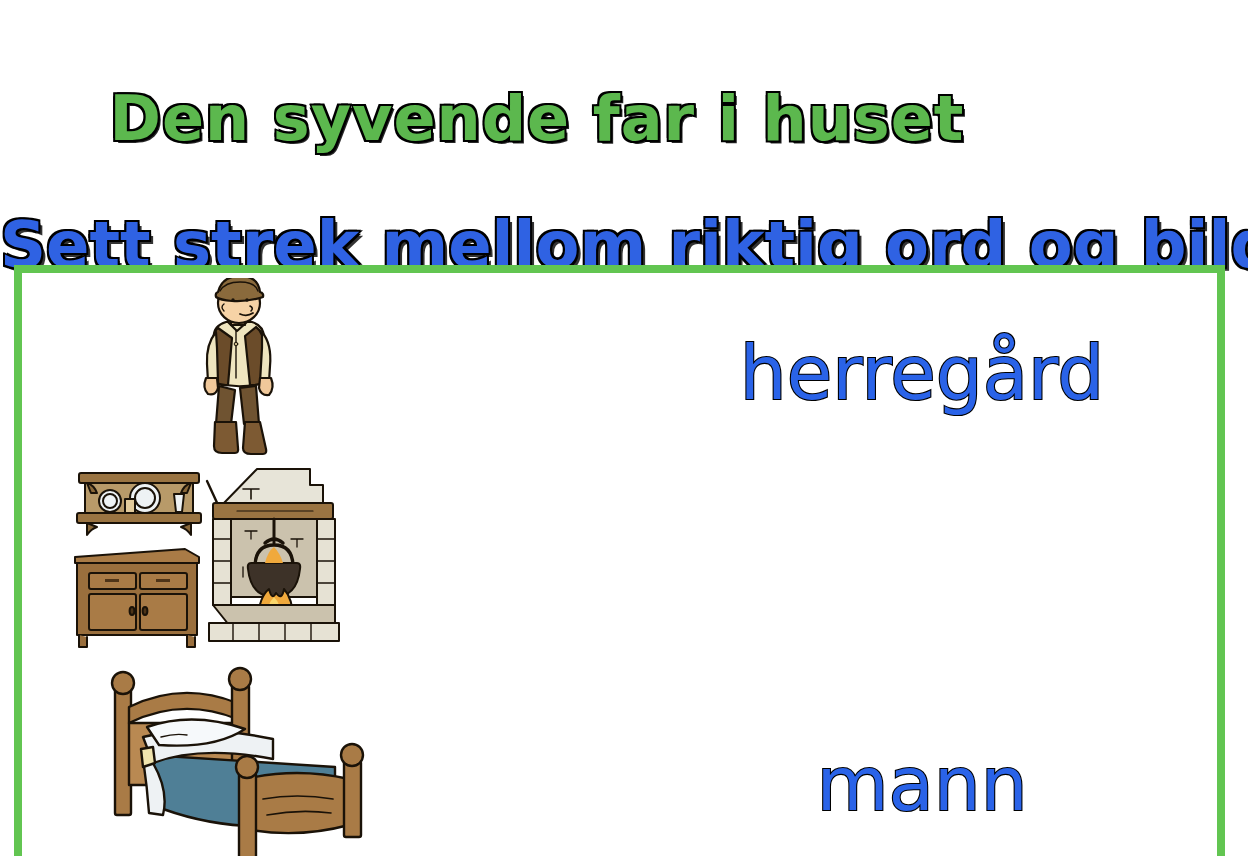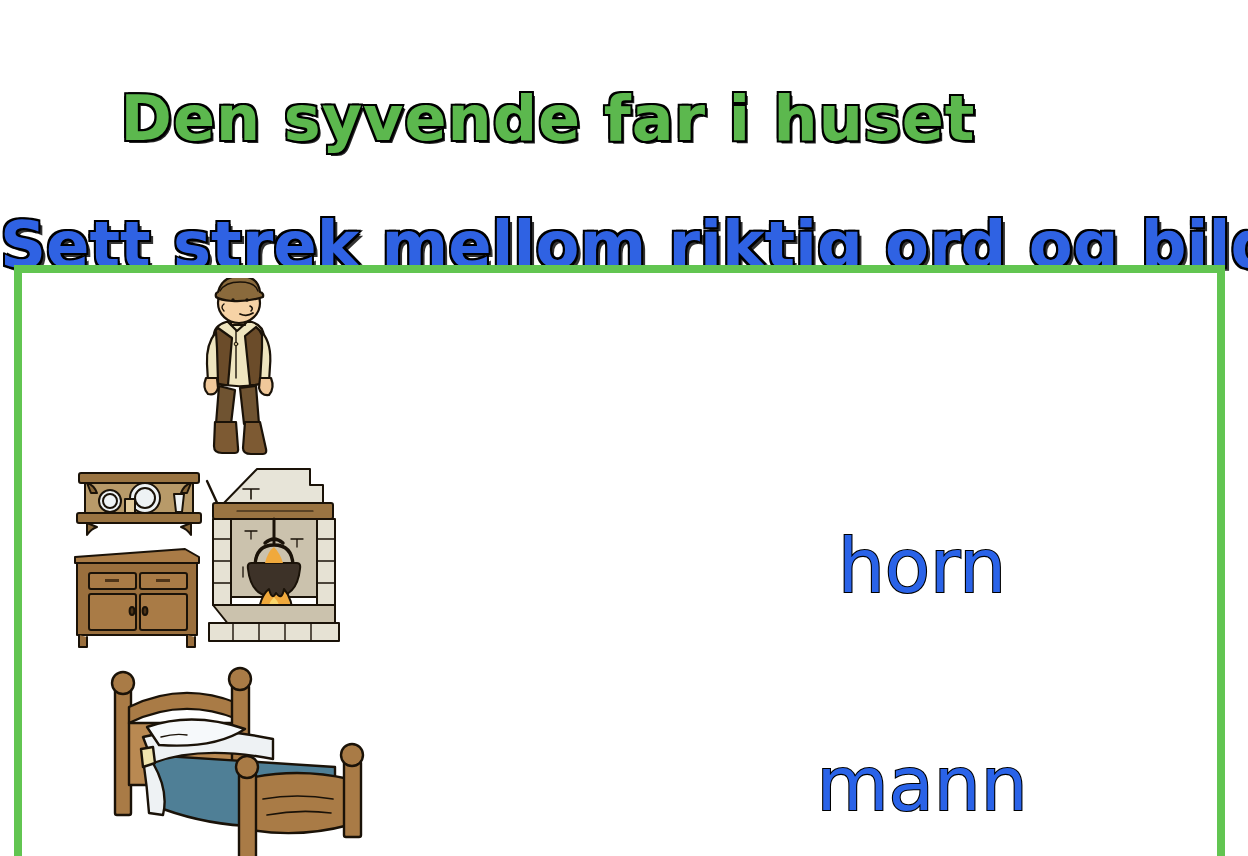--- a/index.html
+++ b/index.html
@@ -10,21 +10,21 @@
   body {
     width: 1248px;
     height: 856px;
     overflow: hidden;
     font-family: "Liberation Sans", sans-serif;
     position: relative;
   }
 
   #worksheet-title {
     position: absolute;
-    left: 12px;
+    left: 1px;
     top: 42px;
     width: 1072px;
     text-align: center;
     font-family: "DejaVu Sans", sans-serif;
     font-weight: bold;
     font-size: 62px;
     line-height: 70px;
     letter-spacing: 1px;
     color: #5cb84e;
     -webkit-text-stroke: 3px #000000;
@@ -255,19 +255,19 @@
 
           <rect x="142" y="110" width="17" height="86" rx="2" fill="#a97b46"></rect>
           <circle cx="150" cy="104" r="11" fill="#a97b46"></circle>
 
           <rect x="247" y="98" width="17" height="76" rx="2" fill="#a97b46"></rect>
           <circle cx="255" cy="92" r="11" fill="#a97b46"></circle>
         </g>
       </svg>
     </div>
 
-
-    <div class="word" id="word-horn">horn</div>
+    <div class="word" id="word-herregard">herregård</div>
+
 
     <div class="word" id="word-mann">mann</div>
 
   </div>
 </div>
 
 </body></html>

